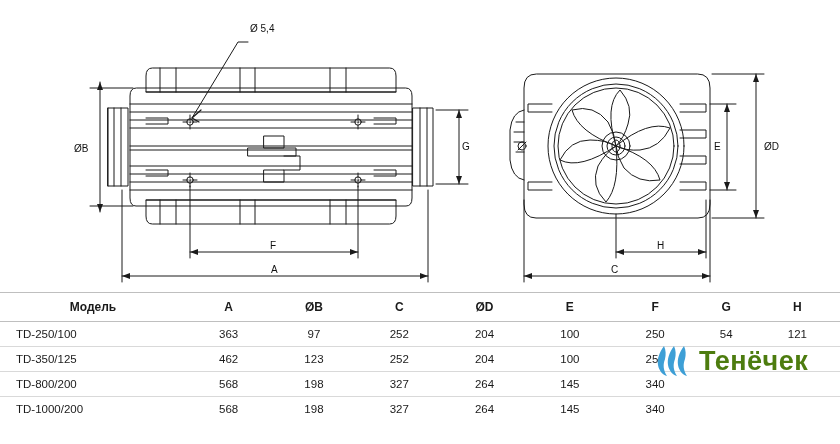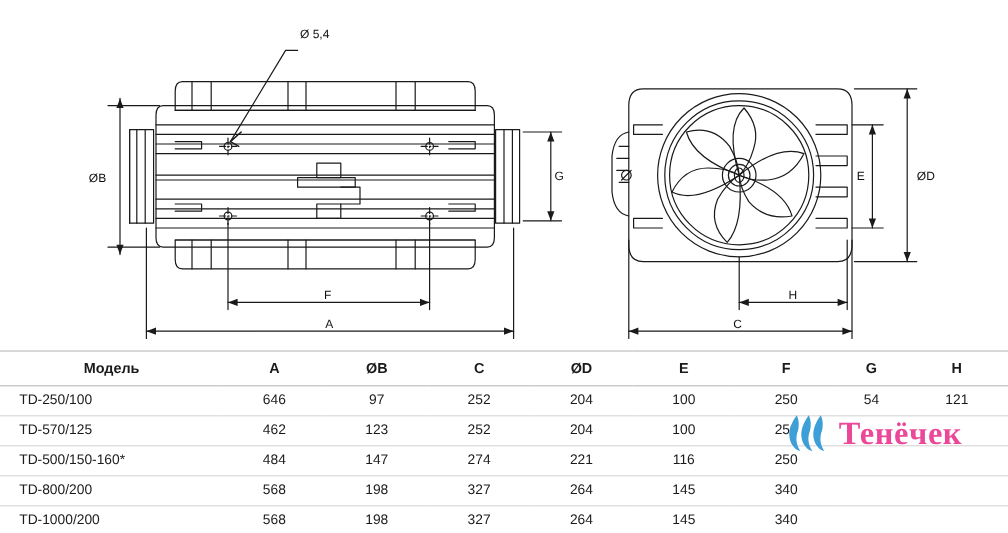--- a/index.html
+++ b/index.html
@@ -69,23 +69,22 @@
     left: 655px;
     top: 344px;
     display: flex;
     align-items: center;
     gap: 8px;
     pointer-events: none;
   }
   .wm-text {
     font-size: 27px;
     font-weight: bold;
-    color: #ec4899;
+    color: #4d7c0f;
     letter-spacing: 0.5px;
-    font-family: Liberation Serif, serif;
   }
   .dim-label {
     font-size: 10px;
     fill: #111;
     font-family: "Liberation Sans", sans-serif;
   }
 </style>
 </head>
 <body>
 
@@ -275,47 +274,36 @@
         <th>ØD</th>
         <th>E</th>
         <th>F</th>
         <th>G</th>
         <th>H</th>
       </tr>
     </thead>
     <tbody>
       <tr>
         <td class="model-col">TD-250/100</td>
-        <td>646</td>
+        <td>363</td>
         <td>97</td>
         <td>252</td>
         <td>204</td>
         <td>100</td>
         <td>250</td>
         <td>54</td>
         <td>121</td>
       </tr>
       <tr>
-        <td class="model-col">TD-570/125</td>
+        <td class="model-col">TD-350/125</td>
         <td>462</td>
         <td>123</td>
         <td>252</td>
         <td>204</td>
         <td>100</td>
-        <td>250</td>
-        <td></td>
-        <td></td>
-      </tr>
-      <tr>
-        <td class="model-col">TD-500/150-160*</td>
-        <td>484</td>
-        <td>147</td>
-        <td>274</td>
-        <td>221</td>
-        <td>116</td>
         <td>250</td>
         <td></td>
         <td></td>
       </tr>
       <tr>
         <td class="model-col">TD-800/200</td>
         <td>568</td>
         <td>198</td>
         <td>327</td>
         <td>264</td>

